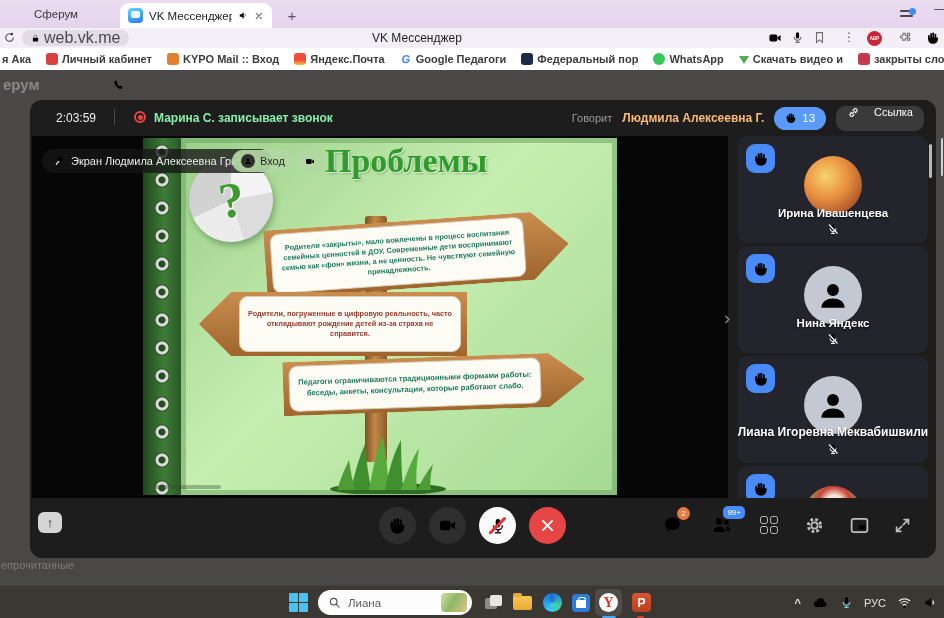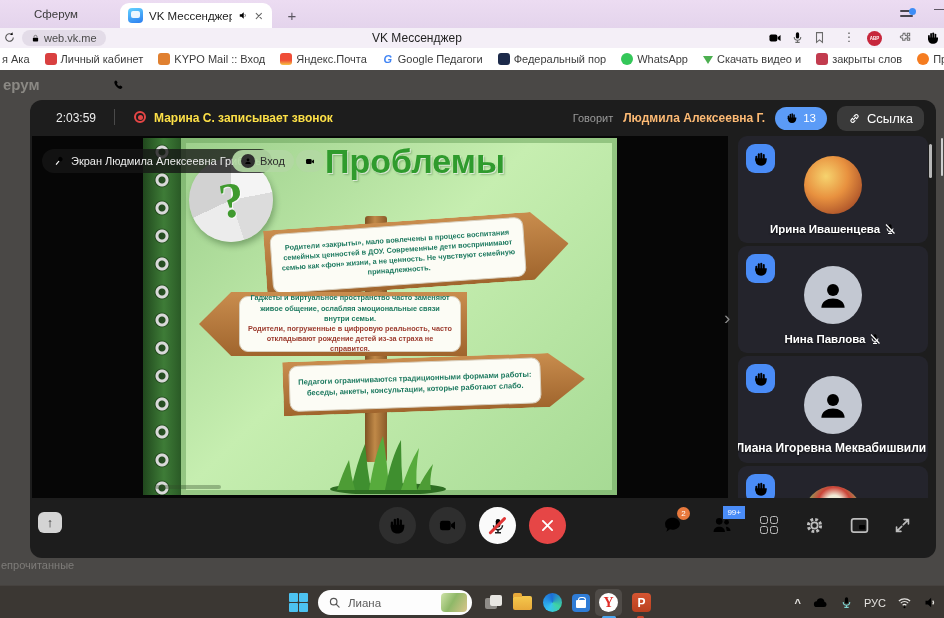--- a/index.html
+++ b/index.html
@@ -25,30 +25,30 @@
   .tablist-ico .b1,.tablist-ico .b2 { position:absolute; left:0; height:2px; background:#4a4550; border-radius:1px; }
   .tablist-ico .b1 { top:1px; width:10px; } .tablist-ico .b2 { top:6px; width:13px; }
   .tablist-ico .dot { position:absolute; right:0; top:-1px; width:7px; height:7px; border-radius:50%; background:#3e8df6; }
   .win-min { position:absolute; left:934px; top:2px; font-size:12px; color:#4a4550; }
 
   #addrbar { position:absolute; left:0; top:28px; width:944px; height:20px; background:#f4eff7;
     display:flex; align-items:center; }
   .reload { position:absolute; left:3px; top:3px; color:#555; }
   .url-pill { position:absolute; left:22px; top:2px; height:16px; background:#e3dce8; border-radius:9px;
     display:flex; align-items:center; gap:4px; padding:0 9px; }
-  .url-text { font-size:11px; color:#4a4a4a;text-align:center; }
+  .url-text { font-size:16px; color:#4a4a4a;text-align:center; }
   .page-title { position:absolute; left:372px; top:3px; font-size:12px; color:#1f1f1f; }
   .addr-ico { position:absolute; top:3px; color:#6b6b6b; }
   .abp-badge { position:absolute; left:867px; top:3px; width:15px; height:15px; border-radius:50%;
     background:#c7273c; color:#fff; font-size:4.5px; font-weight:bold; display:flex; align-items:center; justify-content:center; }
 
   #bmbar { position:absolute; left:0; top:48px; width:944px; height:22px; background:#ffffff;
     display:flex; align-items:center; gap:15px; padding-left:2px; overflow:hidden; }
   .bm { display:flex; align-items:center; gap:4px; flex:0 0 auto; }
-  .bm span { font-size:11px; color:#3c3c3c; white-space:nowrap; }
+  .bm span { font-size:11px; color:#3c3c3c; white-space:nowrap;font-weight:bold; }
   .fav { width:12px; height:12px; border-radius:3px; flex:0 0 auto; }
   .fav-circle { border-radius:50%; }
   .fav-letter { width:12px; height:12px; font-size:11px; font-weight:bold; line-height:12px; text-align:center; }
   .dl-arrow { width:0; height:0; border-left:5px solid transparent; border-right:5px solid transparent;
     border-top:8px solid #4caf50; margin-top:2px; }
 
   
   #dim { position:absolute; left:0; top:70px; width:944px; height:515px; background:#4a4846; }
   .frag-header { position:absolute; left:3px; top:6px; font-size:15px; font-weight:bold; color:#8b8984; }
   .frag-phone { position:absolute; left:112px; top:9px; color:#85837f; }
@@ -56,49 +56,49 @@
   .page-scroll { position:absolute; right:1px; top:68px; width:2px; height:38px; background:#cfcfcf; border-radius:1px; }
 
   
   #panel { position:absolute; left:30px; top:100px; width:906px; height:458px; background:#1d1d1d;
     border-radius:12px; overflow:hidden; }
   .hdr-timer { position:absolute; left:26px; top:11px; font-size:12px; color:#eee; }
   .hdr-div { position:absolute; left:84px; top:9px; width:1px; height:16px; background:#4a4a4a; }
   .rec-dot { position:absolute; left:104px; top:11px; width:12px; height:12px; border-radius:50%;
     border:2px solid #e64646; display:flex; align-items:center; justify-content:center; }
   .rec-dot::after { content:""; width:5px; height:5px; border-radius:50%; background:#e64646; }
-  .hdr-rec-text { position:absolute; left:124px; top:11px; font-size:12px; font-weight:bold; color:#fde047; }
+  .hdr-rec-text { position:absolute; left:124px; top:11px; font-size:12px; font-weight:bold; color:#86efac; }
   .hdr-right { position:absolute; right:12px; top:6px; height:24px; display:flex; align-items:center; gap:10px; }
   .speaking-prefix { font-size:11px; color:#9a9a9a; }
   .speaker-name { font-size:12px; font-weight:bold; color:#fdba74; }
   .hands-pill { height:23px; background:#5b9bf7; border-radius:13px; display:flex; align-items:center;
     gap:5px; padding:0 11px; color:#fff; font-size:11.5px; }
-  .link-btn { height:25px; background:#3a3a3a; border-radius:9px; display:flex; align-items:center;
-    gap:6px; padding:0 11px; color:#fff; font-size:13px; }
+  .link-btn { height:25px; background:#3a3a3a; border-radius:9px; display:flex; 
+    gap:14px; padding:0 11px; color:#fff; font-size:11px; }
 
   #share { position:absolute; left:2px; top:36px; width:696px; height:362px; background:#060606; overflow:hidden; }
   .share-label { position:absolute; left:10px; top:13px; height:24px; background:rgba(22,22,22,.78);
     border-radius:12px; display:flex; align-items:center; gap:6px; padding:0 11px; z-index:6; }
   .share-label span { font-size:11px; color:#ececec; white-space:nowrap; }
   .green-pill { position:absolute; top:14px; height:22px; background:rgba(178,216,163,.92); border-radius:11px;
     display:flex; align-items:center; gap:5px; padding:0 9px; z-index:6; }
   .green-pill span { font-size:11px; color:#2c2c2c; }
   .pp-badge { width:14px; height:14px; border-radius:50%; background:#2f2f2f; display:flex; align-items:center; justify-content:center; }
 
   
   #slide { position:absolute; left:111px; top:2px; width:474px; height:357px; background:#a9dd97; overflow:hidden; }
   .slide-inner { position:absolute; left:38px; top:0; right:0; bottom:0;
     background:linear-gradient(135deg,#9ccf8b,#c6eeb0 45%,#a6da94);
     box-shadow:inset 0 0 0 5px rgba(110,165,95,.55); }
   .spiral { position:absolute; left:0; top:0; width:38px; height:100%;
     background:linear-gradient(90deg,#20471d,#3e7c37 55%,#2a5a26); }
   .spiral::after { content:""; position:absolute; inset:0;
     background-image:radial-gradient(circle at 19px 14px, rgba(0,0,0,.35) 3px, #d9d9d9 4px 6px, rgba(0,0,0,.3) 7px, transparent 8px);
     background-size:38px 28px; background-repeat:repeat-y; }
-  .slide-title { position:absolute; left:182px; top:4px; font-family:Liberation Sans, sans-serif;
+  .slide-title { position:absolute; left:182px; top:4px; font-family:Liberation Serif, serif;
     font-size:34px; font-weight:bold; color:#2f9b2d; text-shadow:1px 1px 0 rgba(255,255,255,.65), 2px 2px 2px rgba(0,60,0,.25); z-index:3; }
   .qball { position:absolute; left:46px; top:20px; width:84px; height:84px; border-radius:50%;
     background:conic-gradient(#f4f4f4 0 22%, #dcdcdc 0 45%, #ececec 0 68%, #d2d2d2 0 100%);
     box-shadow:2px 4px 6px rgba(0,40,0,.3); z-index:2; display:flex; align-items:center; justify-content:center; }
   .qmark { font-family:"Liberation Serif", serif; font-size:50px; font-weight:bold; color:#3f9a2e;
     transform:rotate(-8deg); text-shadow:1px 1px 0 rgba(255,255,255,.7); }
   .post { position:absolute; left:222px; top:78px; width:22px; height:246px;
     background:linear-gradient(90deg,#7e5122,#c08948 45%,#8a5a28); z-index:1; border-radius:3px; }
   .sign { position:absolute; z-index:2; }
   .board { position:absolute; inset:0; background:linear-gradient(#c98d4e,#a0652d);
@@ -124,39 +124,39 @@
   #plist { position:absolute; left:708px; top:36px; width:190px; height:362px; overflow:hidden;
     display:flex; flex-direction:column; gap:3px; }
   .tile { position:relative; width:190px; height:107px; flex:0 0 auto; background:#24242c; border-radius:9px; overflow:hidden; }
   .hand-badge { position:absolute; left:8px; top:8px; width:29px; height:29px; border-radius:9px;
     background:#4a8cf7; display:flex; align-items:center; justify-content:center; z-index:2; }
   .tile-avatar { position:absolute; left:66px; top:20px; width:58px; height:58px; border-radius:50%; }
   .av-placeholder { background:#c3c8d2; display:flex; align-items:center; justify-content:center; }
   .av-photo1 { background:radial-gradient(circle at 38% 35%, #f6d36e, #e8913f 42%, #b35a2c 75%, #7c3a1e); }
   .av-photo4 { background:radial-gradient(circle at 52% 30%, #f0ead6 0 16%, #cc4438 32%, #86b060 55%, #48763a 100%); }
   .tile-name { position:absolute; left:0; right:0; bottom:8px; display:flex; align-items:center;
-    justify-content:center; gap:4px; }
+    justify-content:center; gap:4px;flex-direction:column; }
   .tile-name span { font-size:11.5px; font-weight:bold; color:#fff; text-shadow:0 1px 2px rgba(0,0,0,.7);
     white-space:nowrap; }
   .plist-scroll { position:absolute; right:4px; top:44px; width:3px; height:34px; background:rgba(235,235,235,.75); border-radius:2px; }
   .side-chevron { position:absolute; left:694px; top:208px; font-size:19px; color:#8a8a8a; line-height:1; }
 
   
   .upload-btn { position:absolute; left:8px; top:412px; width:24px; height:21px; border-radius:6px;
     background:#d4d4d4; color:#222; display:flex; align-items:center; justify-content:center; font-size:13px; font-weight:bold; }
   .cbtn { position:absolute; top:407px; width:37px; height:37px; border-radius:50%; background:#2e2e2e;
     display:flex; align-items:center; justify-content:center; color:#f2f2f2; }
   .cbtn.white { background:#fafafa; color:#1c1c1c; }
   .cbtn.red { background:#e64646; color:#fff; }
   .slash { position:absolute; width:2.5px; height:23px; background:#e03535; transform:rotate(45deg); border-radius:2px; }
   .ricon { position:absolute; top:413px; width:24px; height:24px; color:#bdbdbd;
     display:flex; align-items:center; justify-content:center; }
   .badge-orange { position:absolute; right:-6px; top:-6px; min-width:13px; height:13px; border-radius:7px;
     background:#e8793d; color:#fff; font-size:8px; display:flex; align-items:center; justify-content:center; padding:0 2px; }
-  .badge-blue { position:absolute; right:-11px; top:-7px; height:13px; border-radius:0;
+  .badge-blue { position:absolute; right:-11px; top:-7px; height:13px; border-radius:5px;
     background:#4a8cf7; color:#fff; font-size:8px; display:flex; align-items:center; justify-content:center; padding:0 4px; }
   .grid-ico { display:grid; grid-template-columns:8px 8px; grid-template-rows:8px 8px; gap:2.5px; }
   .grid-ico i { border:1.6px solid #bdbdbd; border-radius:2.5px; }
 
   
   #taskbar { position:absolute; left:0; top:585px; width:944px; height:33px; background:#3b3733;
     border-top:1px solid rgba(255,255,255,.06); }
   .tb-ico { position:absolute; top:6px; width:21px; height:21px; display:flex; align-items:center; justify-content:center; }
   .win-logo { display:grid; grid-template-columns:9px 9px; grid-template-rows:9px 9px; gap:1.5px; }
   .win-logo i { background:#4cc2f1; border-radius:1px; }
@@ -444,21 +444,20 @@
         </div>
         <div class="post"></div>
 
         <div class="sign" id="sign1">
           <div class="board right"></div>
           <div class="paper">Родители «закрыты», мало вовлечены в процесс воспитания семейных ценностей в ДОУ. Современные дети воспринимают семью как «фон» жизни, а не ценность.  Не чувствуют семейную принадлежность.</div>
         </div>
         <div class="sign" id="sign2">
           <div class="board left"></div>
           <div class="paper">
-            <span>Гаджеты и виртуальное пространство часто заменяют живое общение, ослабляя эмоциональные связи внутри семьи.</span>
             <span class="alt">Родители, погруженные в цифровую реальность, часто откладывают рождение детей из-за страха не справится.</span>
           </div>
         </div>
         <div class="sign" id="sign3">
           <div class="board right"></div>
           <div class="paper">Педагоги ограничиваются традиционными формами работы: беседы, анкеты, консультации,  которые работают слабо.</div>
         </div>
 
         <svg class="grass" width="134" height="60" viewBox="0 0 134 60">
           <ellipse cx="67" cy="55" rx="58" ry="6" fill="#2e6e22"></ellipse>
@@ -495,21 +494,21 @@
             <svg width="16" height="16" style="color:#fff">
               <use href="#i-hand"></use>
             </svg>
           </div>
         <div class="tile-avatar av-placeholder">
             <svg width="34" height="34" style="color:#fff">
               <use href="#i-person"></use>
             </svg>
           </div>
         <div class="tile-name">
-            <span>Нина Павлова</span>
+            <span>Нина Яндекс</span>
             <svg width="12" height="12" style="color:#fff">
               <use href="#i-mic-off"></use>
             </svg>
           </div>
       </div>
       <div class="tile">
         <div class="hand-badge">
             <svg width="16" height="16" style="color:#fff">
               <use href="#i-hand"></use>
             </svg>

